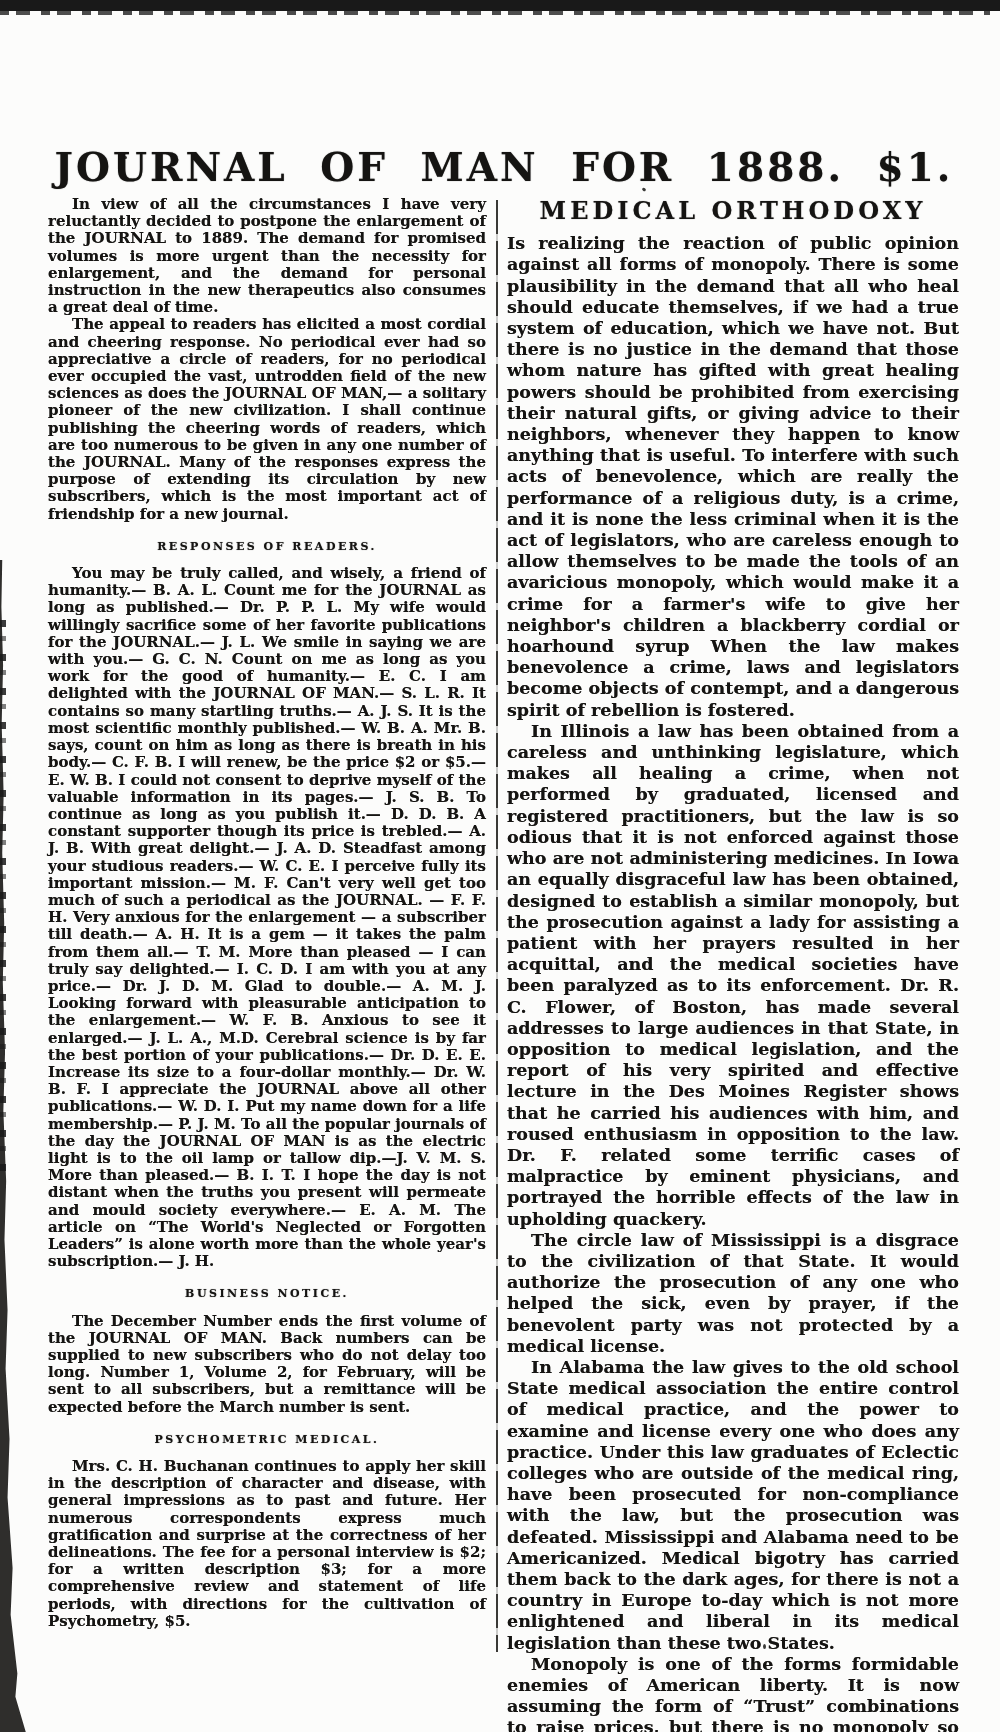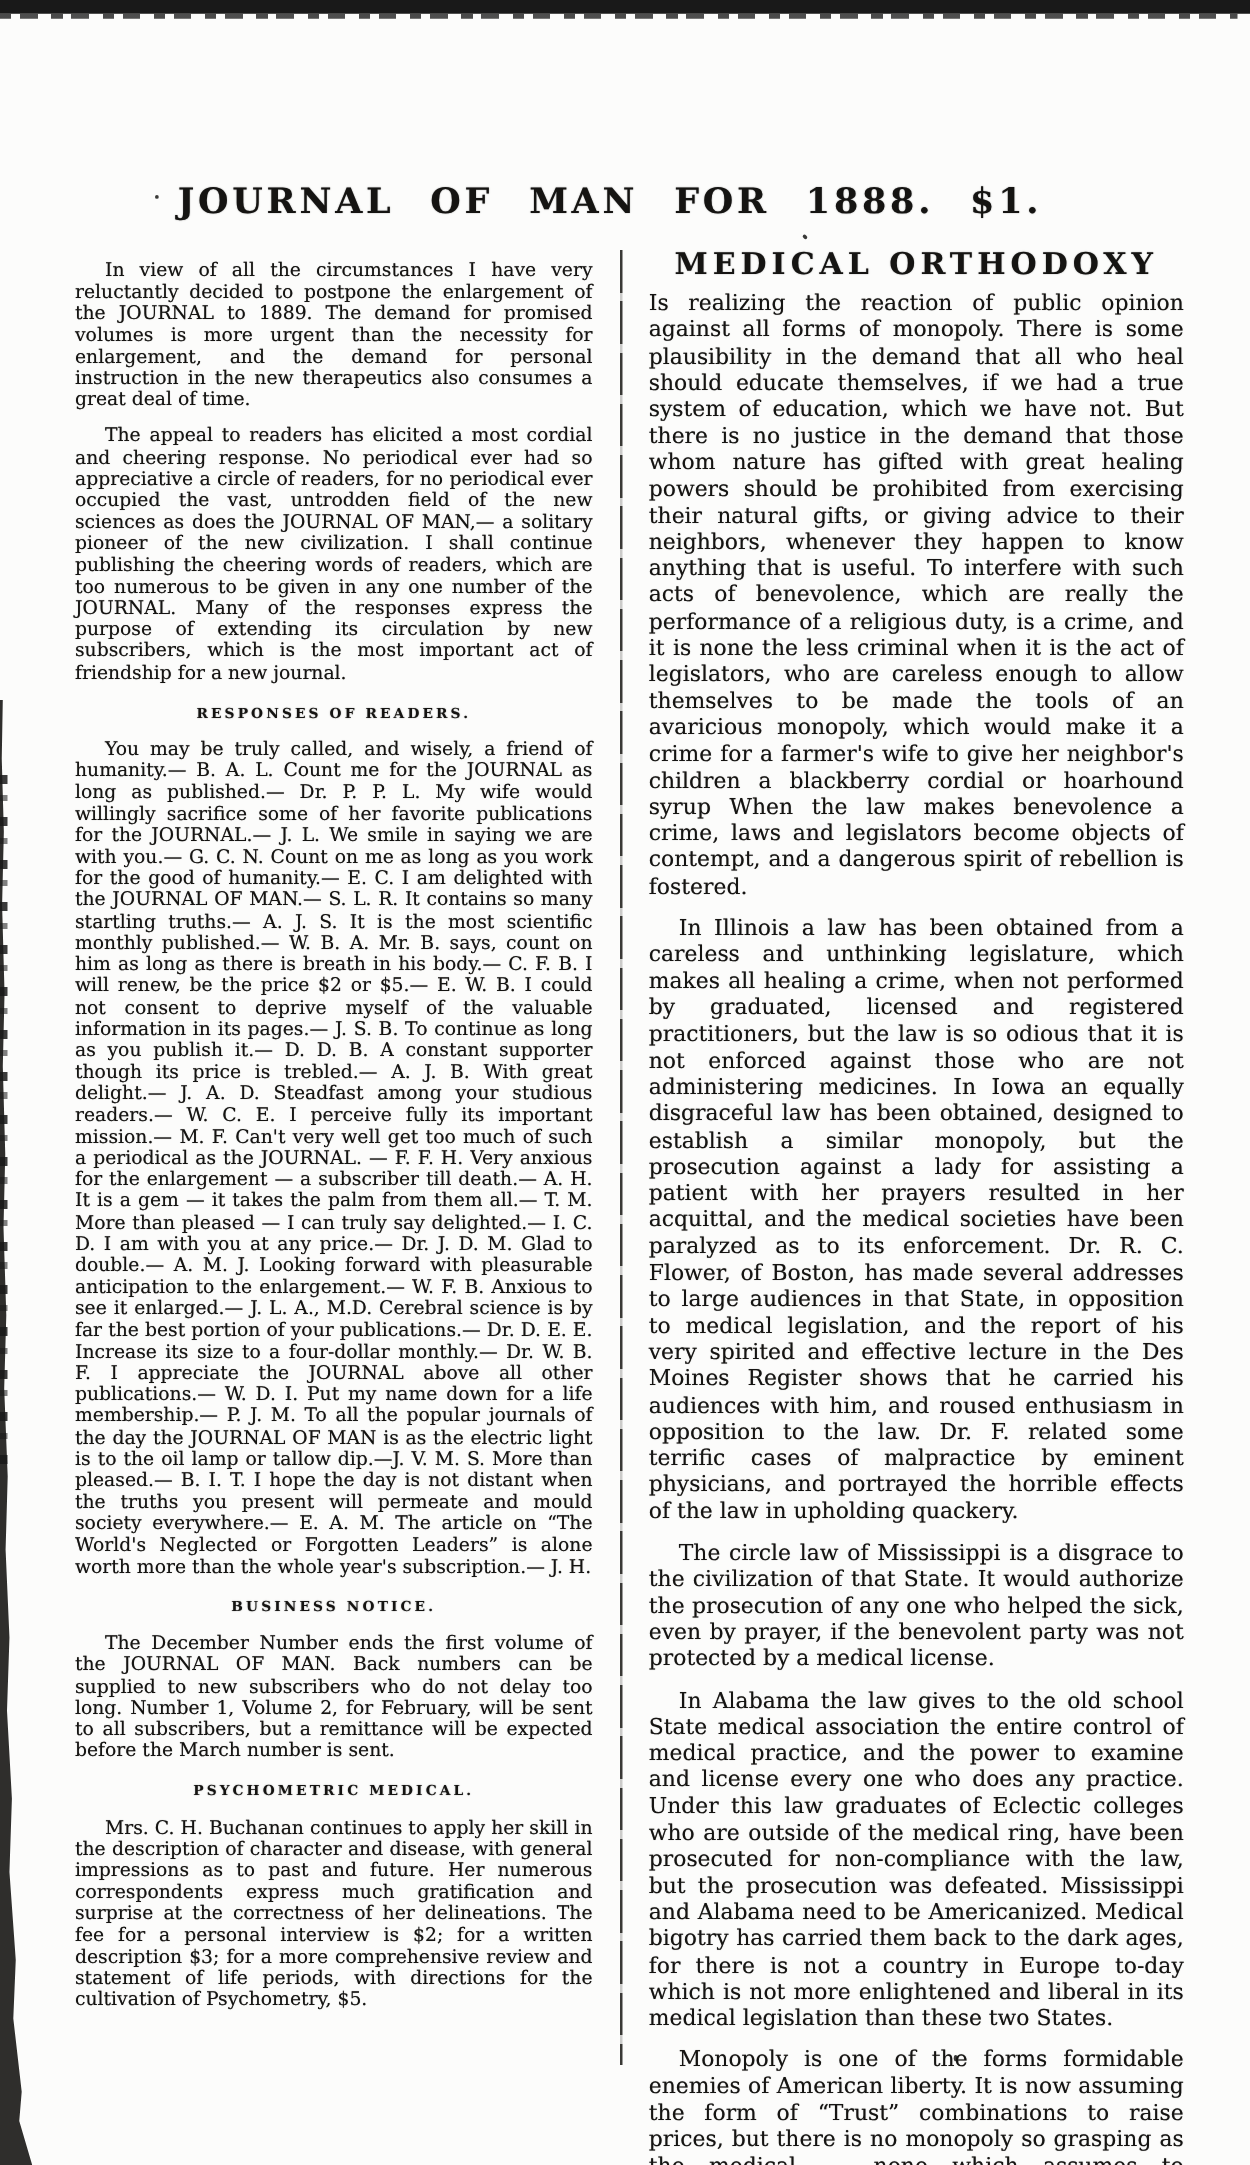--- a/index.html
+++ b/index.html
@@ -64,24 +64,24 @@
     border-radius: 50%;
   }
   .speck-a { left: 763px; top: 1644px; width: 3px; height: 5px; }
   .speck-b { left: 642px; top: 188px;  width: 4px; height: 3px; transform: rotate(40deg); }
   .speck-c { left: 124px; top: 156px;  width: 3px; height: 3px; }
 
   
   .masthead {
     position: absolute;
     top: 144px;
-    left: 28px;
+    left: 44px;
     width: 920px;
     text-align: center;
-    font-size: 28px;
+    font-size: 39px;
     font-weight: bold;
     letter-spacing: 3px;
     word-spacing: 16px;
     white-space: nowrap;
     text-shadow: 0 0 1px rgba(15,15,15,.55);
   }
 
   
   .column-divider {
     position: absolute;
@@ -104,23 +104,24 @@
     line-height: 17.2px;
   }
   .col-right {
     left: 507px;
     top: 200px;
     width: 452px;
     font-size: 17.5px;
     line-height: 21.2px;
   }
   .col p {
-    margin: 12px;
+    margin: 0;
     text-indent: 24px;
     text-shadow: 0 0 .6px rgba(20,19,17,.6);
+    font-weight: bold;
   }
   .col p.no-indent { text-indent: 0; }
   .heading {
     font-weight: bold;
     text-align: center;
     text-indent: 0 !important;
     text-shadow: 0 0 1px rgba(15,15,15,.5);
   }
   .col-left .heading {
     font-size: 11px;

